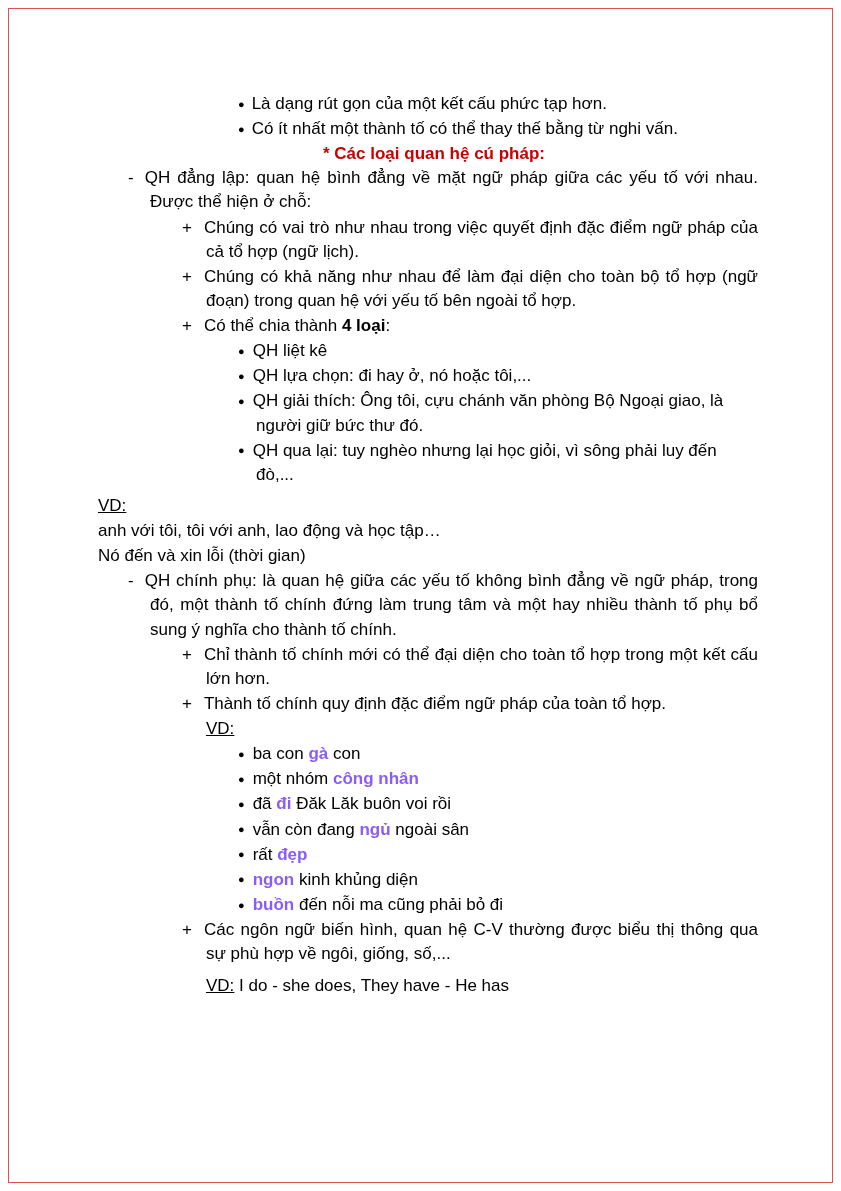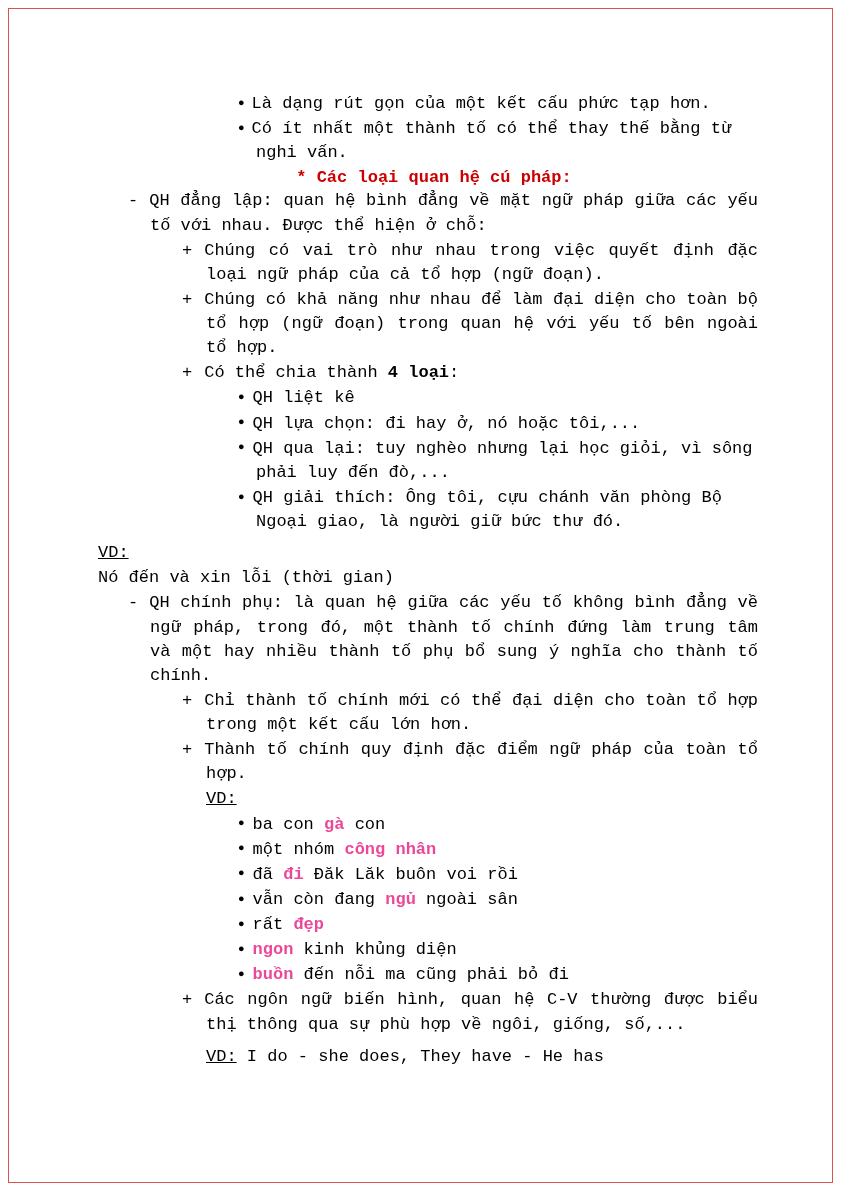--- a/index.html
+++ b/index.html
@@ -6,40 +6,40 @@
     margin: 0;
     padding: 0;
     background: #ffffff;
   }
   .page {
     position: relative;
     width: 841px;
     height: 1191px;
     background: #ffffff;
     box-sizing: border-box;
-    font-family: Liberation Mono, monospace;
+    font-family: Liberation Sans, sans-serif;
     color: #000000;
     overflow: hidden;
   }
   .page-border {
     position: absolute;
     left: 8px;
     top: 8px;
     right: 8px;
     bottom: 8px;
     border: 1px solid #d9534f;
     pointer-events: none;
   }
   .content {
     position: absolute;
     left: 98px;
     top: 92px;
     width: 660px;
   }
-  .red { color: #ec4899; }
+  .red { color: #8b5cf6; }
   .bold { font-weight: bold; }
   .u { text-decoration: underline; }
 
   
   .lvl-bullet,
   .lvl-dash,
   .lvl-plus,
   .lvl-sub-bullet,
   .plain {
     font-size: 17px;
@@ -105,49 +105,50 @@
       <span class="mk">●</span><span>Có ít nhất một thành tố có thể thay thế bằng từ nghi vấn.</span>
     </div>
 
     <div class="heading-red">* Các loại quan hệ cú pháp:</div>
 
     <div class="lvl-dash justify">
       <span class="mk">-</span><span>QH đẳng lập: quan hệ bình đẳng về mặt ngữ pháp giữa các yếu tố với nhau. Được thể hiện ở chỗ:</span>
     </div>
 
     <div class="lvl-plus justify">
-      <span class="mk">+</span><span>Chúng có vai trò như nhau trong việc quyết định đặc loại ngữ pháp của cả tổ hợp (ngữ đoạn).</span>
+      <span class="mk">+</span><span>Chúng có vai trò như nhau trong việc quyết định đặc điểm ngữ pháp của cả tổ hợp (ngữ lịch).</span>
     </div>
     <div class="lvl-plus justify">
       <span class="mk">+</span><span>Chúng có khả năng như nhau để làm đại diện cho toàn bộ tổ hợp (ngữ đoạn) trong quan hệ với yếu tố bên ngoài tổ hợp.</span>
     </div>
 
     <div class="lvl-plus">
       <span class="mk">+</span><span>Có thể chia thành </span><span class="bold">4 loại</span><span>:</span>
     </div>
 
     <div class="lvl-sub-bullet">
       <span class="mk">●</span><span>QH liệt kê</span>
     </div>
     <div class="lvl-sub-bullet">
       <span class="mk">●</span><span>QH lựa chọn: đi hay ở, nó hoặc tôi,...</span>
     </div>
     <div class="lvl-sub-bullet">
-      <span class="mk">●</span><span>QH qua lại: tuy nghèo nhưng lại học giỏi, vì sông phải luy đến đò,...</span>
+      <span class="mk">●</span><span>QH giải thích: Ông tôi, cựu chánh văn phòng Bộ Ngoại giao, là người giữ bức thư đó.</span>
     </div>
     <div class="lvl-sub-bullet">
-      <span class="mk">●</span><span>QH giải thích: Ông tôi, cựu chánh văn phòng Bộ Ngoại giao, là người giữ bức thư đó.</span>
+      <span class="mk">●</span><span>QH qua lại: tuy nghèo nhưng lại học giỏi, vì sông phải luy đến đò,...</span>
     </div>
 
     <div class="spacer-sm"></div>
 
     <div class="plain">
       <span class="u">VD:</span>
     </div>
 
+    <div class="plain">anh với tôi, tôi với anh, lao động và học tập…</div>
     <div class="plain">Nó đến và xin lỗi (thời gian)</div>
 
     <div class="lvl-dash justify">
       <span class="mk">-</span><span>QH chính phụ: là quan hệ giữa các yếu tố không bình đẳng về ngữ pháp, trong đó, một thành tố chính đứng làm trung tâm và một hay nhiều thành tố phụ bổ sung ý nghĩa cho thành tố chính.</span>
     </div>
 
     <div class="lvl-plus justify">
       <span class="mk">+</span><span>Chỉ thành tố chính mới có thể đại diện cho toàn tổ hợp trong một kết cấu lớn hơn.</span>
     </div>
     <div class="lvl-plus justify">

